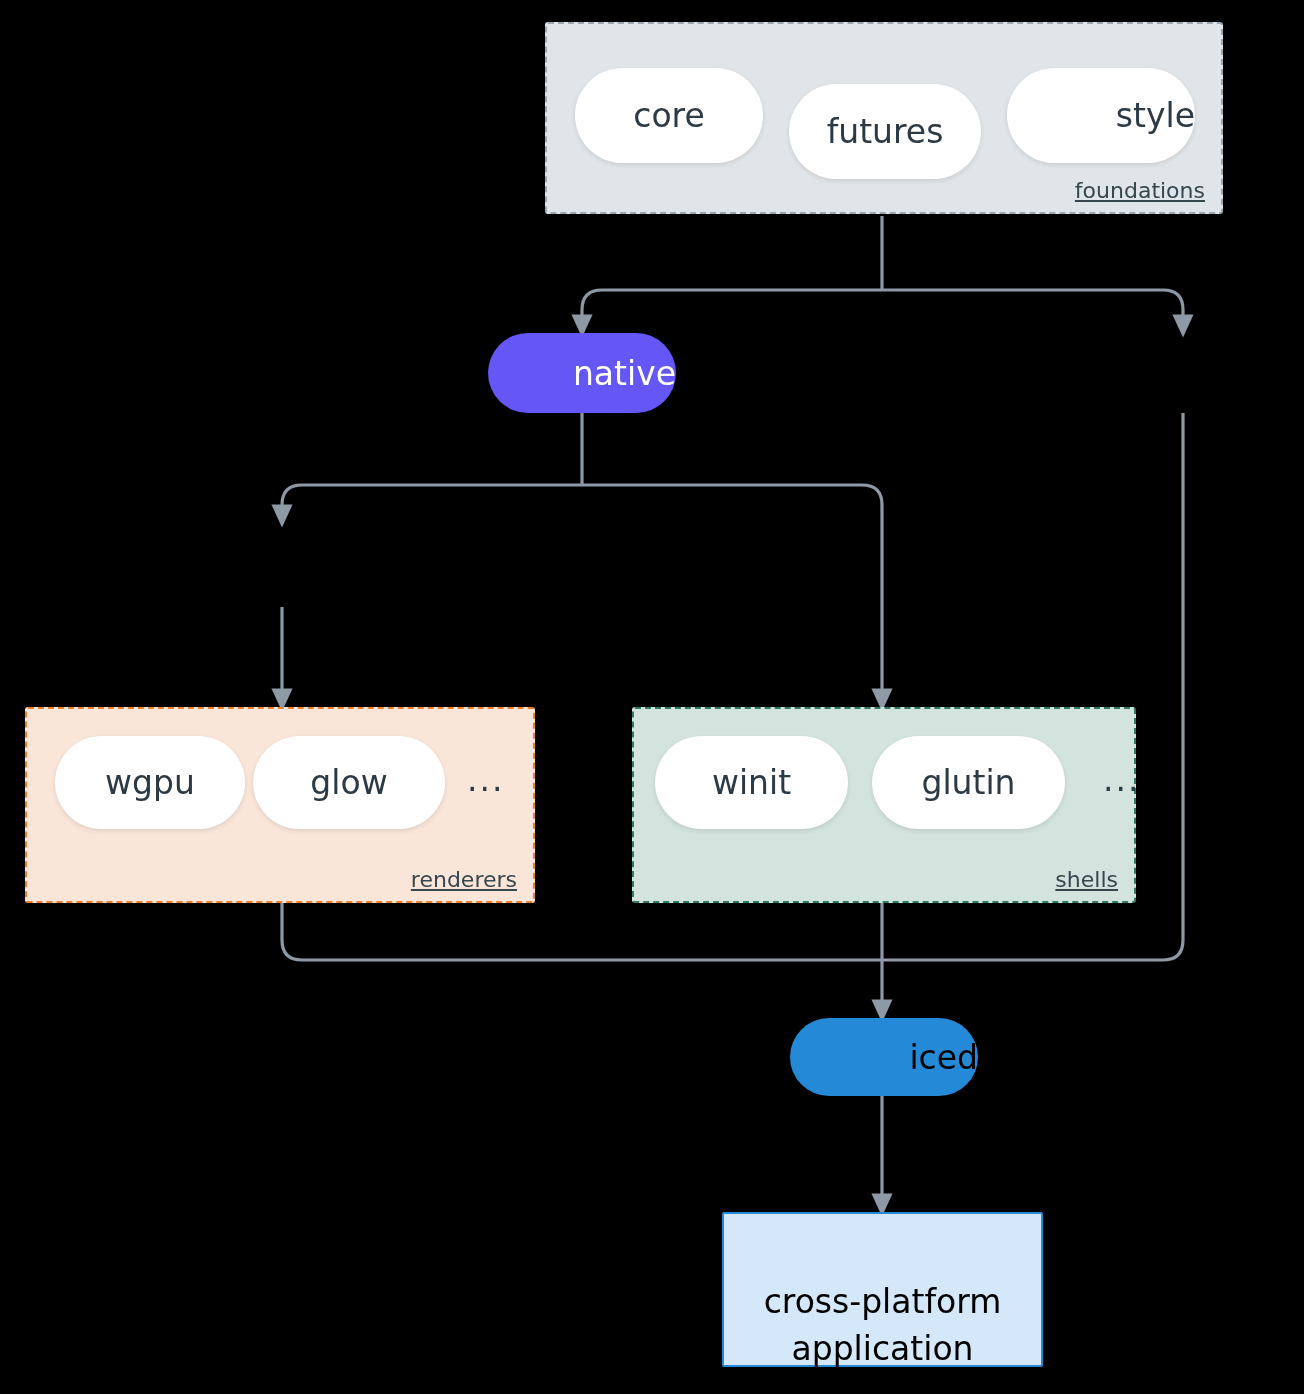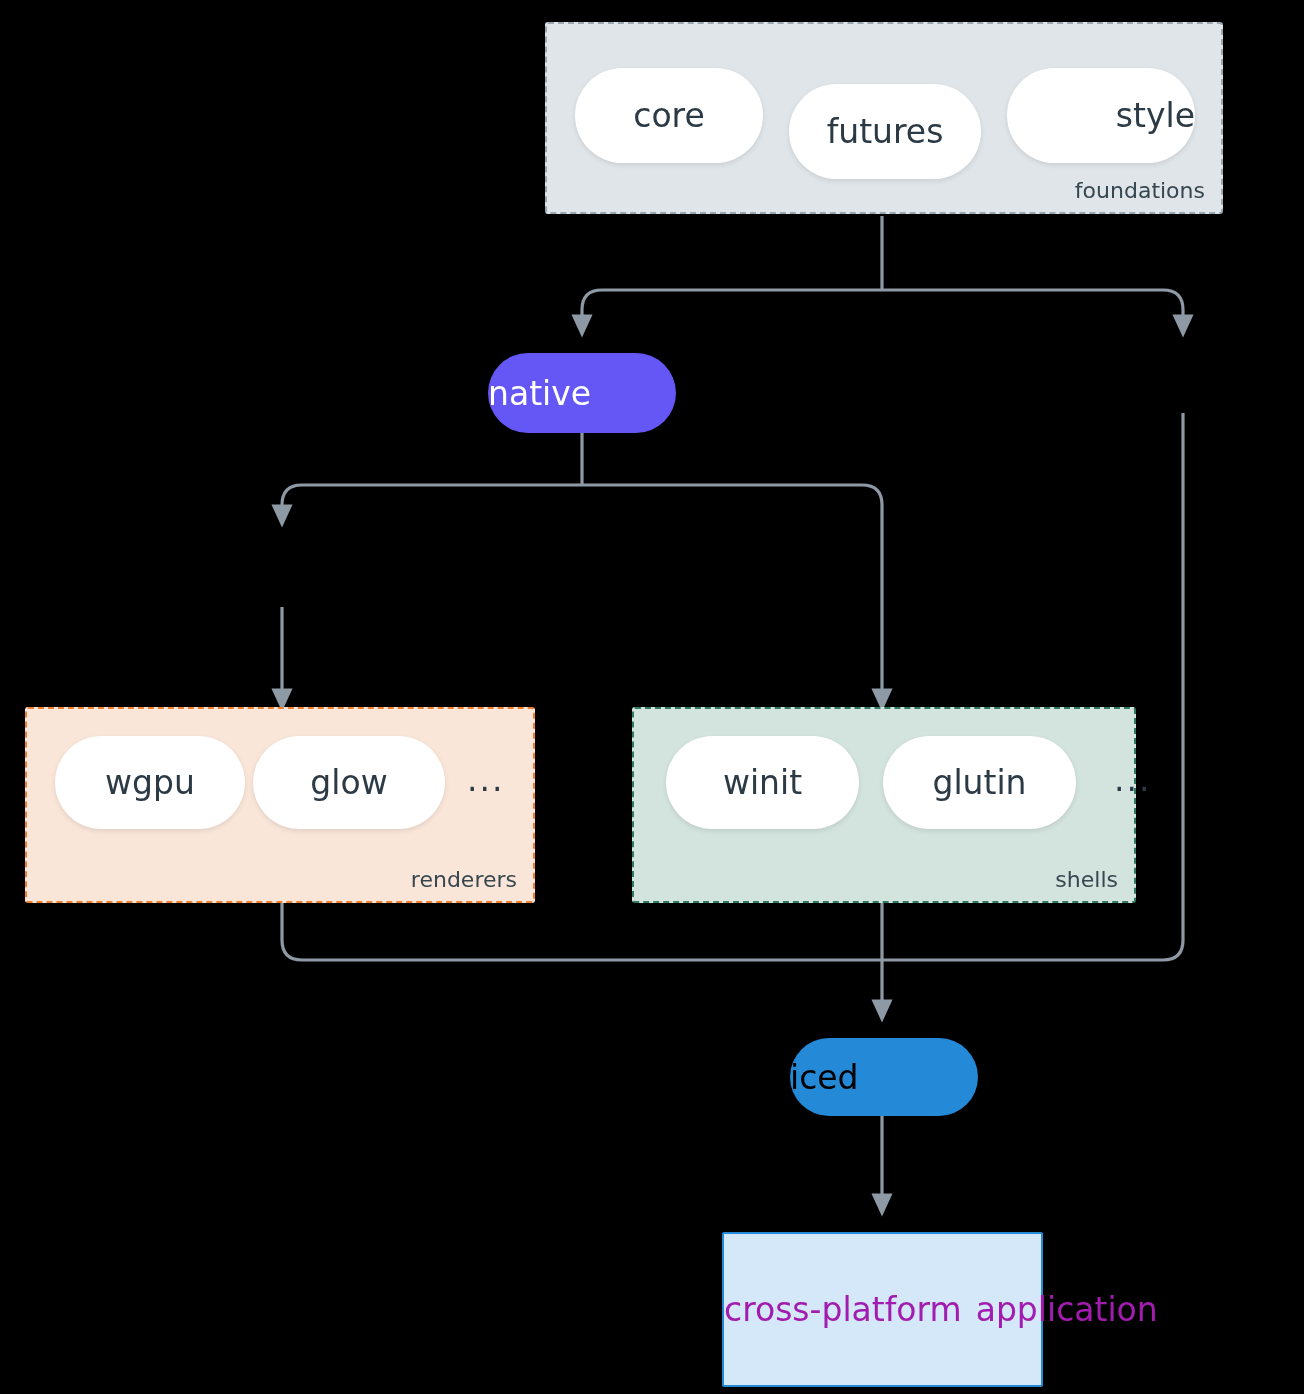--- a/index.html
+++ b/index.html
@@ -34,20 +34,21 @@
     box-sizing: border-box;
   }
   .group .group-label {
     position: absolute;
     right: 16px;
     bottom: 10px;
     font-size: 22px;
     color: #37474f;
     line-height: 1;
     white-space: nowrap;
+    text-decoration: underline;
   }
   .group .pill-row {
     position: absolute;
     left: 0;
     top: 0;
     display: flex;
     align-items: center;
   }
 
   #grp-foundations {
@@ -83,21 +84,21 @@
   #grp-shells {
     left: 632px;
     top: 707px;
     width: 504px;
     height: 196px;
     background: #d3e3de;
     border: 2px dashed #2f7a63;
     border-radius: 3px;
   }
   #grp-shells .pill-row {
-    left: 32px;
+    left: 21px;
     top: 27px;
     gap: 24px;
   }
 
   
   .leaf-pill {
     display: flex;
     align-items: center;
     justify-content: center;
     background: #ffffff;
@@ -124,25 +125,24 @@
     padding-left: 14px;
     padding-bottom: 6px;
     white-space: nowrap;
   }
 
   
   .node {
     position: absolute;
     display: flex;
     align-items: center;
-    justify-content: flex-start;
+    justify-content: flex-end;
     box-sizing: border-box;
     line-height: 1;
     white-space: nowrap;
-    margin-top: 20px;
   }
   .node.rounded { border-radius: 999px; }
 
   #node-native {
     left: 488px;
     top: 333px;
     width: 188px;
     height: 80px;
     background: #6457f5;
     color: #ffffff;
@@ -176,22 +176,23 @@
     font-size: 33px;
   }
   #node-application {
     left: 722px;
     top: 1212px;
     width: 321px;
     height: 155px;
     background: #d4e8fa;
     border: 2px solid #2489d6;
     border-radius: 2px;
-    color: #a21caf;
-    font-size: 33px;
+    color: #000000;
+    font-size: 33px;
+    flex-direction: column;
     gap: 14px;
     text-align: center;
   }
   #node-application .app-line { display: block; }
 </style>
 </head>
 <body>
 
 <div id="diagram">
 

